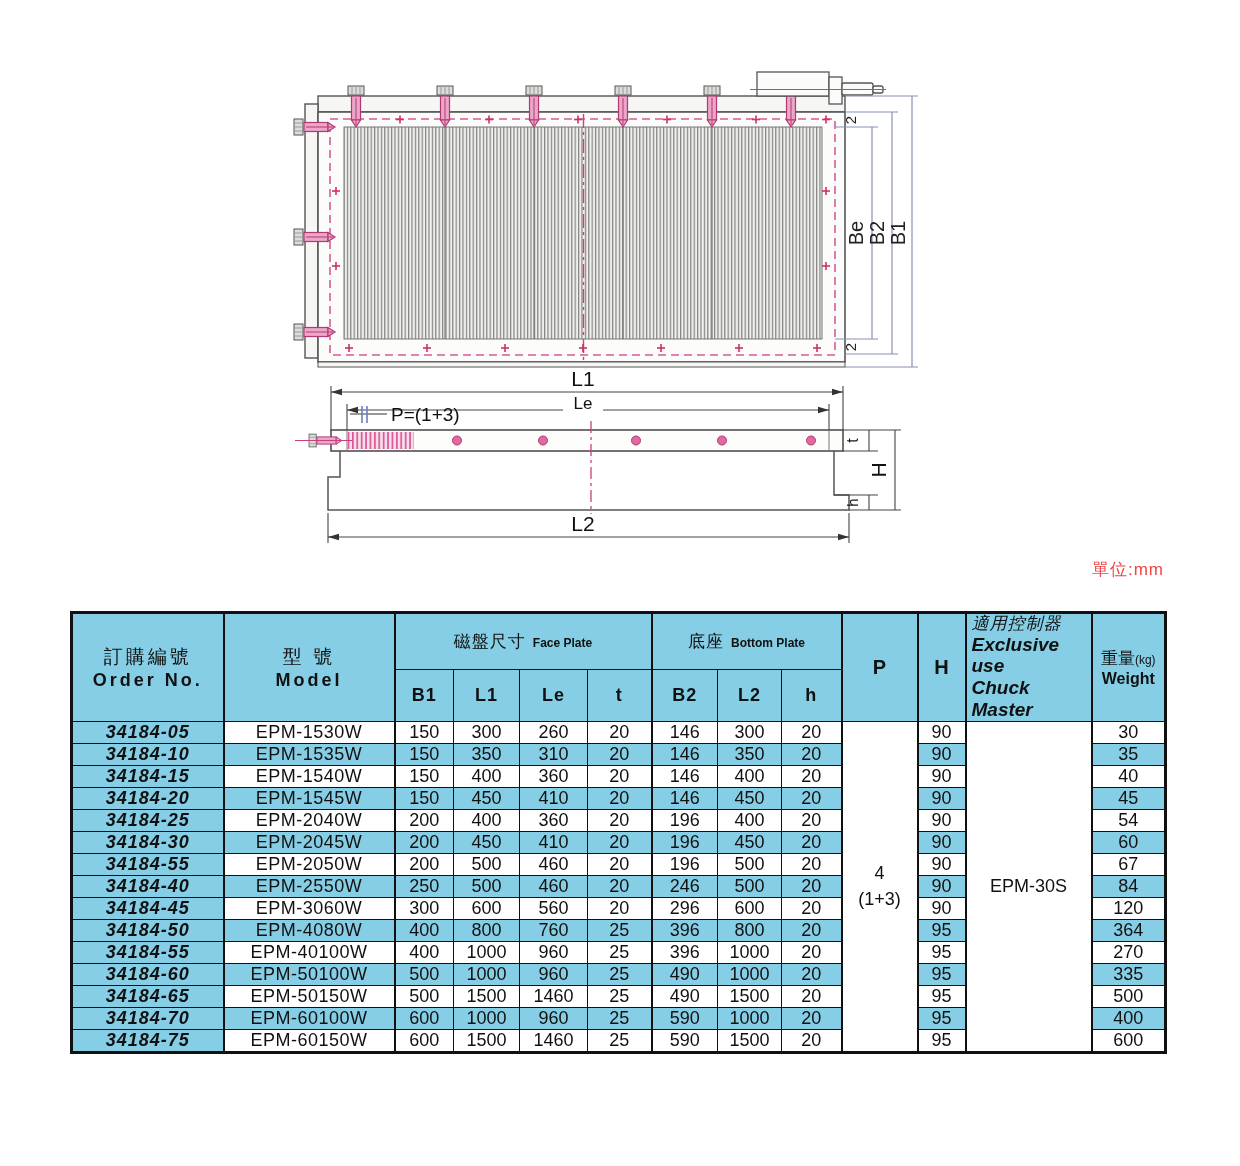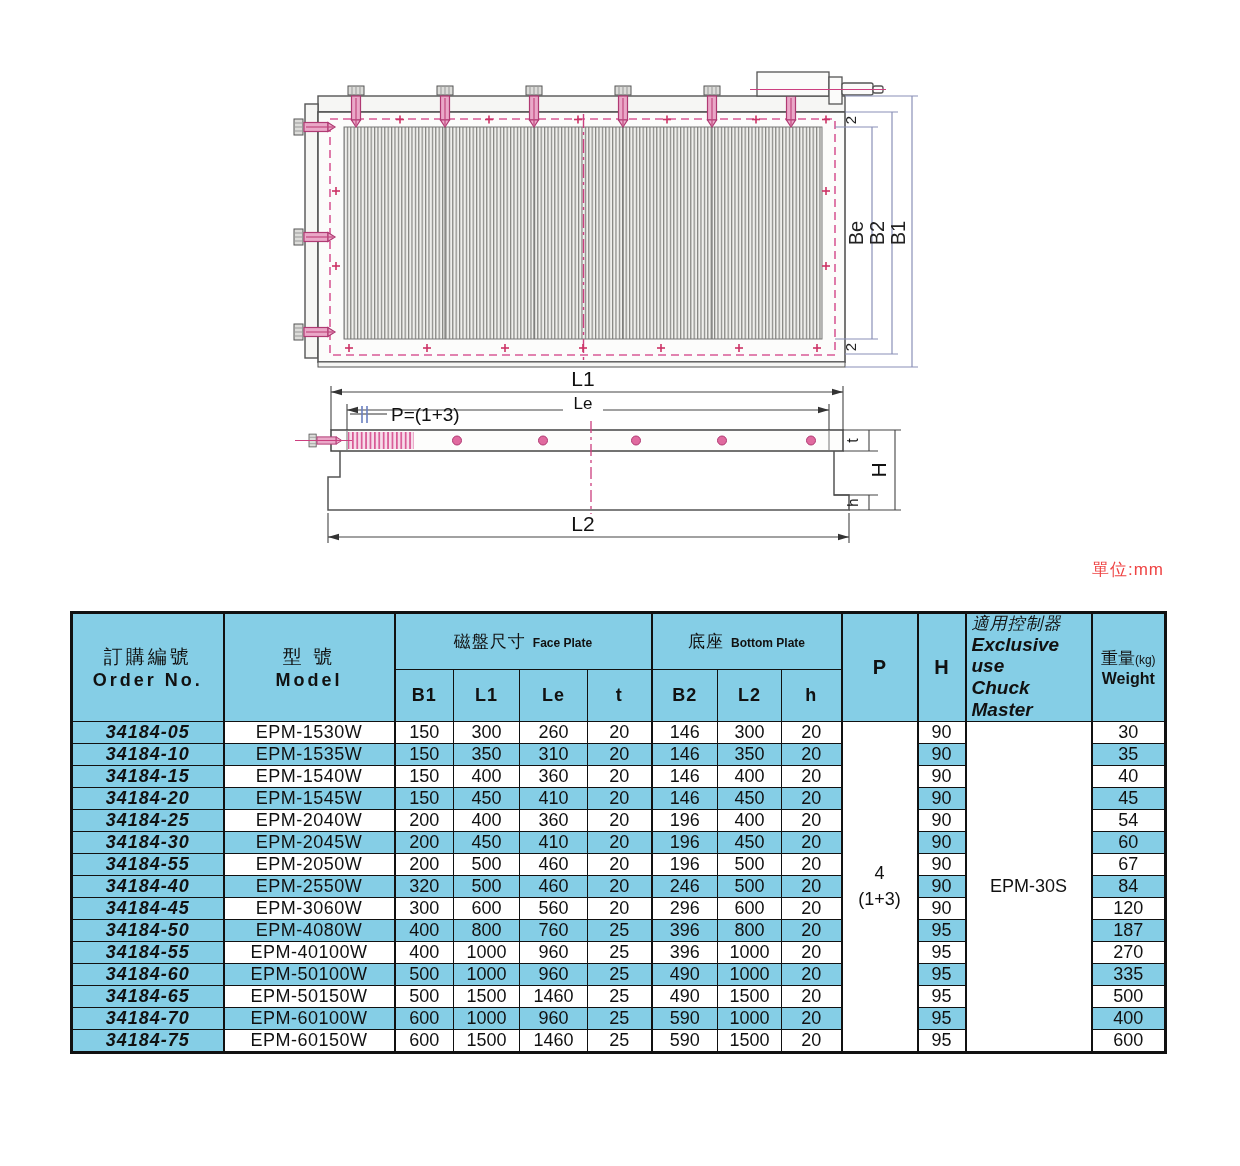--- a/index.html
+++ b/index.html
@@ -351,21 +351,21 @@
         <td>20</td>
         <td class="bl2">196</td>
         <td>500</td>
         <td>20</td>
         <td class="bl2">90</td>
         <td class="bl2">67</td>
       </tr>
       <tr>
         <td class="c-order">34184-40</td>
         <td class="c-model bl2">EPM-2550W</td>
-        <td class="bl2">320</td>
+        <td class="bl2">250</td>
         <td>500</td>
         <td>460</td>
         <td>20</td>
         <td class="bl2">246</td>
         <td>500</td>
         <td>20</td>
         <td class="bl2">90</td>
         <td class="bl2">84</td>
       </tr>
       <tr>
@@ -385,21 +385,21 @@
         <td class="c-order">34184-50</td>
         <td class="c-model bl2">EPM-4080W</td>
         <td class="bl2">400</td>
         <td>800</td>
         <td>760</td>
         <td>25</td>
         <td class="bl2">396</td>
         <td>800</td>
         <td>20</td>
         <td class="bl2">95</td>
-        <td class="bl2">187</td>
+        <td class="bl2">364</td>
       </tr>
       <tr>
         <td class="c-order">34184-55</td>
         <td class="c-model bl2">EPM-40100W</td>
         <td class="bl2">400</td>
         <td>1000</td>
         <td>960</td>
         <td>25</td>
         <td class="bl2">396</td>
         <td>1000</td>

